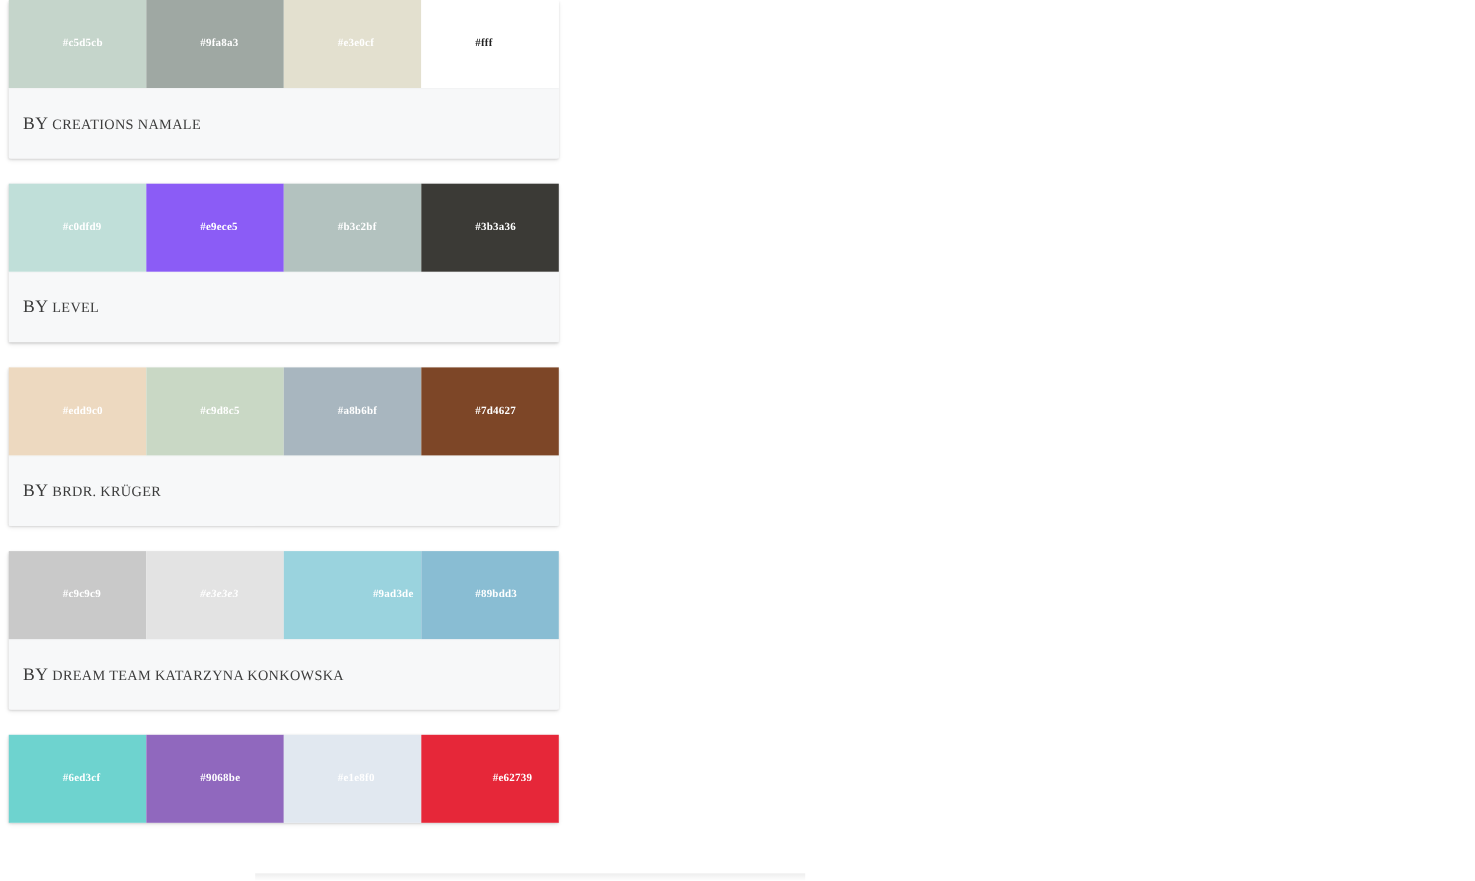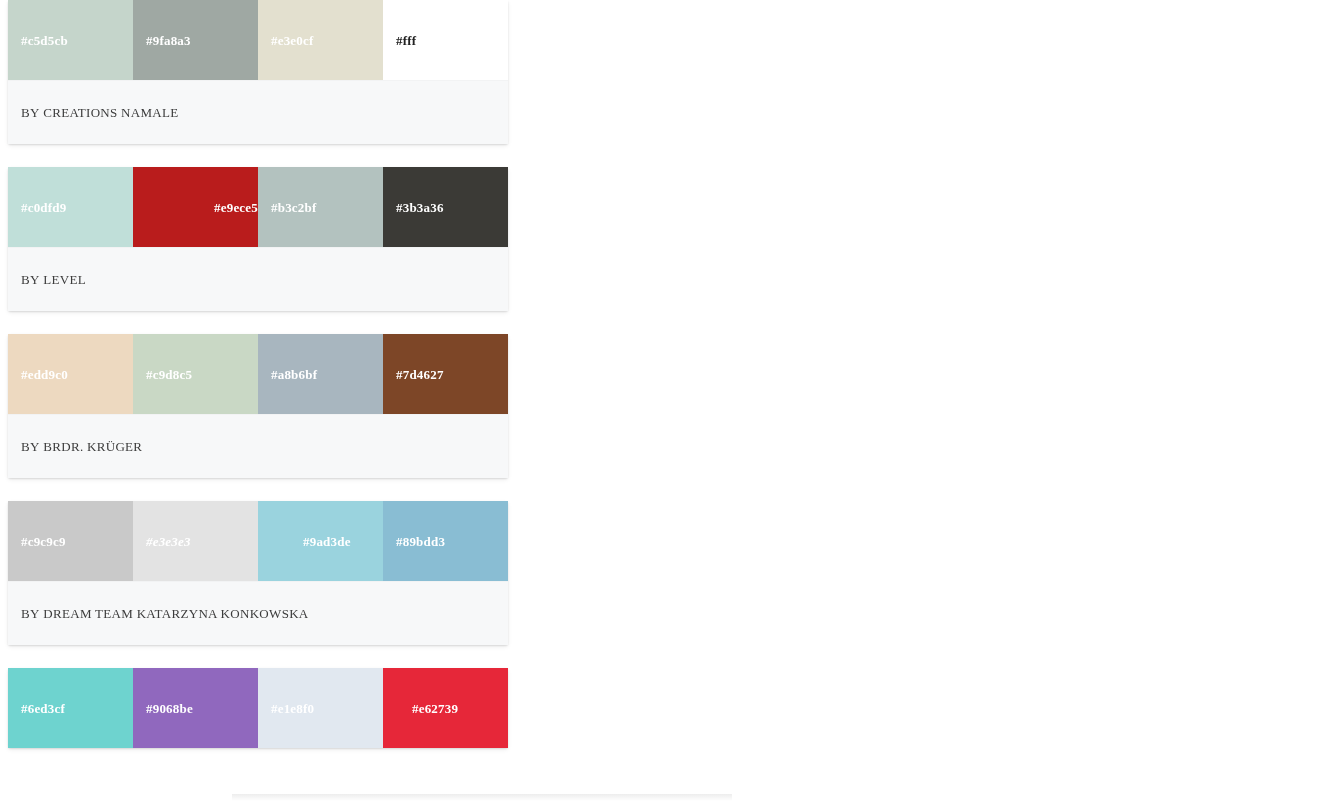--- a/index.html
+++ b/index.html
@@ -51,27 +51,28 @@
     flex: 0 0 125px;
     width: 125px;
     height: 80px;
     position: relative;
     display: flex;
     align-items: center;
   }
 
   .swatch-label {
     font-family: "Liberation Serif", "DejaVu Serif", serif;
-    font-size: 13px;
+    font-size: 10px;
     font-weight: 700;
     letter-spacing: 0.2px;
     color: #ffffff;
     padding-left: 13px;
     line-height: 1;
     white-space: nowrap;
+    margin-left: 36px;
   }
 
   .swatch.is-white {
     background: #ffffff;
   }
   .swatch.is-white .swatch-label {
     color: #222222;
   }
 
   
@@ -88,21 +89,21 @@
   .byline {
     font-family: "Liberation Serif", "DejaVu Serif", serif;
     font-size: 12.5px;
     color: #3c3c3c;
     letter-spacing: 0.35px;
     line-height: 1;
     white-space: nowrap;
   }
 
   .byline .by-word {
-    font-size: 13px;
+    font-size: 16px;
     letter-spacing: 0.4px;
     text-transform: uppercase;
   }
 
   .byline .designer {
     font-weight: 400;
     text-transform: uppercase;
     font-size: 13px;
     letter-spacing: 0.3px;
   }
@@ -144,21 +145,21 @@
         </div>
         <div class="palette-footer">
           <div class="byline"><span class="by-word">BY</span> <span class="designer">CREATIONS NAMALE</span></div>
         </div>
       </div>
       <div class="palette-card">
         <div class="swatch-row">
           <div class="swatch" style="background: rgb(192, 223, 217);">
             <span class="swatch-label">#c0dfd9</span>
           </div>
-          <div class="swatch" style="background: #b91c1c; justify-content: flex-end;">
+          <div class="swatch" style="background: #8b5cf6;">
             <span class="swatch-label">#e9ece5</span>
           </div>
           <div class="swatch" style="background: rgb(179, 194, 191);">
             <span class="swatch-label">#b3c2bf</span>
           </div>
           <div class="swatch" style="background: rgb(59, 58, 54);">
             <span class="swatch-label">#3b3a36</span>
           </div>
         </div>
         <div class="palette-footer">

